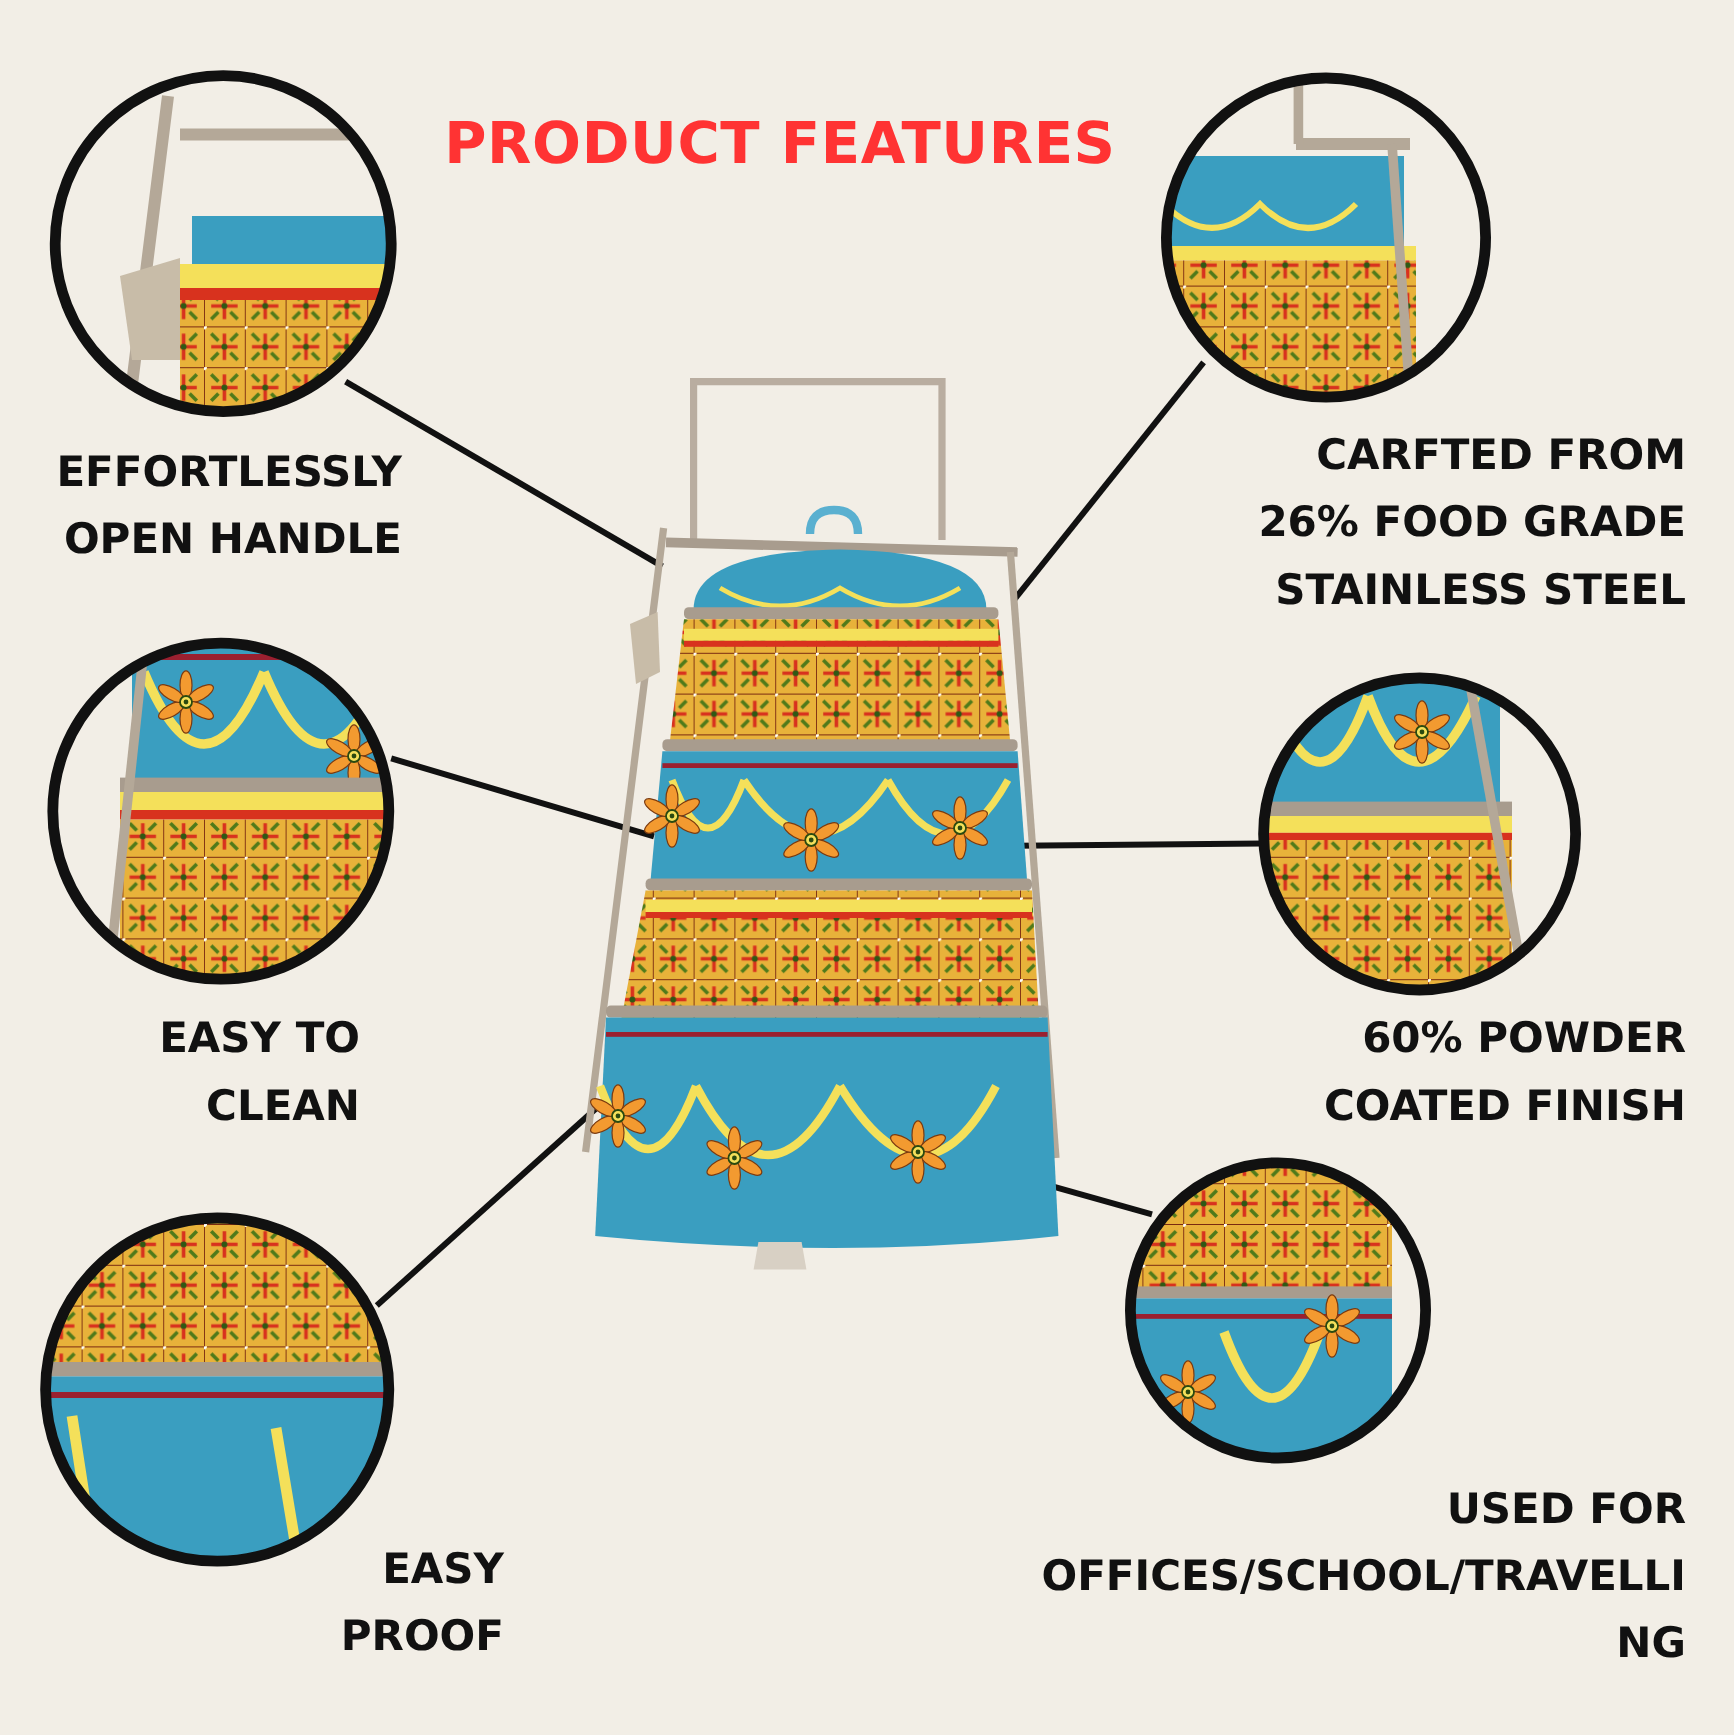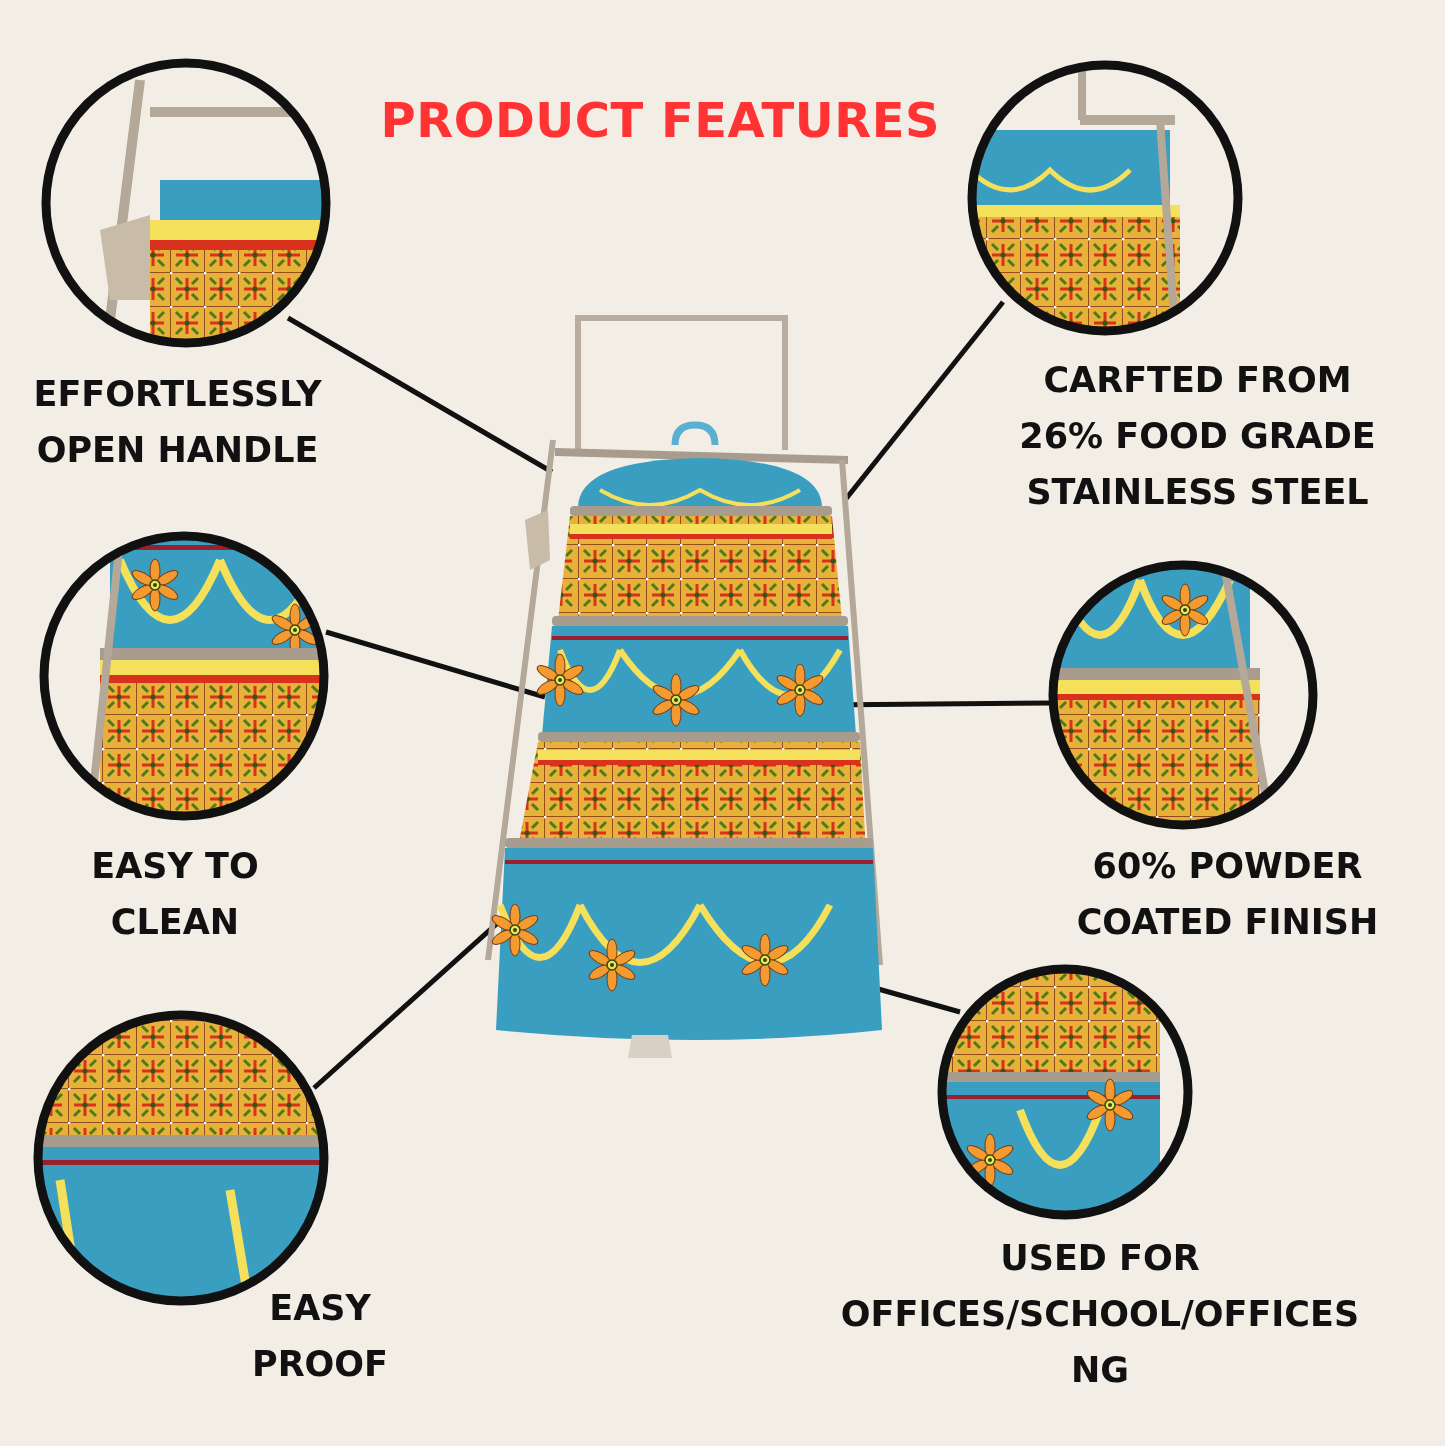--- a/index.html
+++ b/index.html
@@ -1,18 +1,18 @@
 <!DOCTYPE html>
 <html><head>
 <meta charset="utf-8">
 <style>
   html,body{margin:0;padding:0;}
   body{width:1445px;height:1446px;background:#f2eee6;position:relative;overflow:hidden;font-family:"DejaVu Sans","Liberation Sans",sans-serif;}
-  .title{position:absolute;left:360px;top:92px;width:580px;text-align:right;color:#ff3333;font-weight:bold;font-size:48px;letter-spacing:0.5px;}
-  .label{position:absolute;color:#111;font-weight:bold;font-size:35px;line-height:56px;text-align:center;white-space:pre-line;}
+  .title{position:absolute;left:360px;top:92px;width:580px;text-align:center;color:#ff3333;font-weight:bold;font-size:48px;letter-spacing:0.5px;}
+  .label{position:absolute;color:#111;font-weight:bold;font-size:35px;line-height:56px;text-align:right;white-space:pre-line;}
   svg.art{position:absolute;left:0;top:0;}
 </style>
 </head>
 <body>
 
 <div class="title">PRODUCT FEATURES</div>
 
 <svg class="art" width="1445" height="1446" viewBox="0 0 1445 1446">
   <defs>
     <pattern id="grid" width="34" height="34" patternUnits="userSpaceOnUse">
@@ -199,14 +199,14 @@
 <div class="label" style="left:990px;top:352px;width:415px;">CARFTED FROM
 26% FOOD GRADE
 STAINLESS STEEL</div>
 <div class="label" style="left:50px;top:838px;width:250px;">EASY TO
 CLEAN</div>
 <div class="label" style="left:1050px;top:838px;width:355px;">60% POWDER
 COATED FINISH</div>
 <div class="label" style="left:220px;top:1280px;width:200px;">EASY
 PROOF</div>
 <div class="label" style="left:795px;top:1230px;width:610px;">USED FOR
-OFFICES/SCHOOL/OFFICES
+OFFICES/SCHOOL/TRAVELLI
 NG</div>
 
 </body></html>

